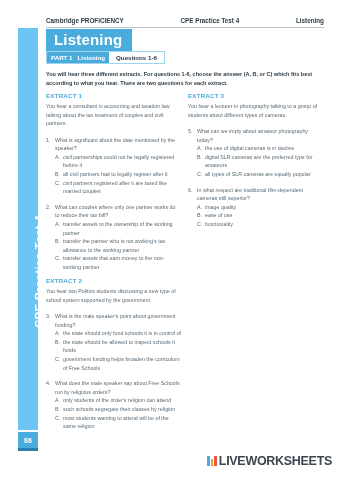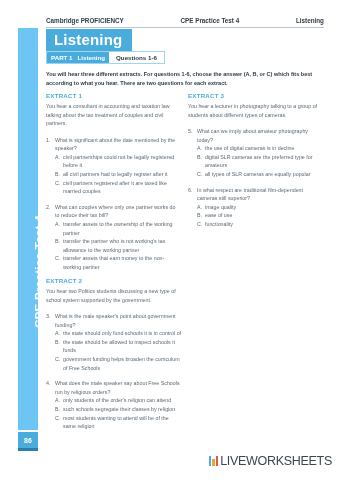--- a/index.html
+++ b/index.html
@@ -215,21 +215,21 @@
     align-items: flex-end;
     gap: 1px;
     height: 10px;
   }
   .logo-mark i { display: block; width: 2.5px; }
   .logo-mark i.b1 { height: 10px; background: #4aabdd; }
   .logo-mark i.b2 { height: 7px;  background: #f0a22e; }
   .logo-mark i.b3 { height: 10px; background: #e2574c; }
   .logo-word {
     font-size: 12.5px;
-    font-weight: normal;
+    font-weight: bold;
     color: #3b4650;
     letter-spacing: -0.3px;
   }
 </style>
 </head>
 <body>
 
 <div class="page">
 
   <div class="side-tab">

